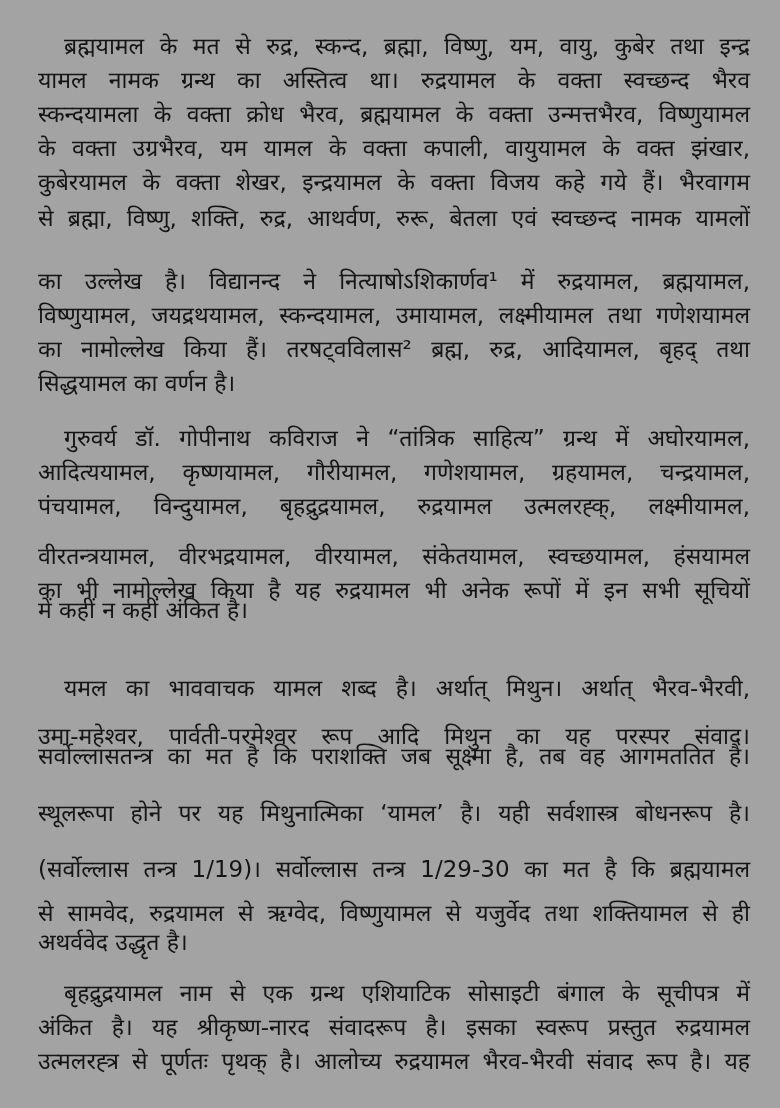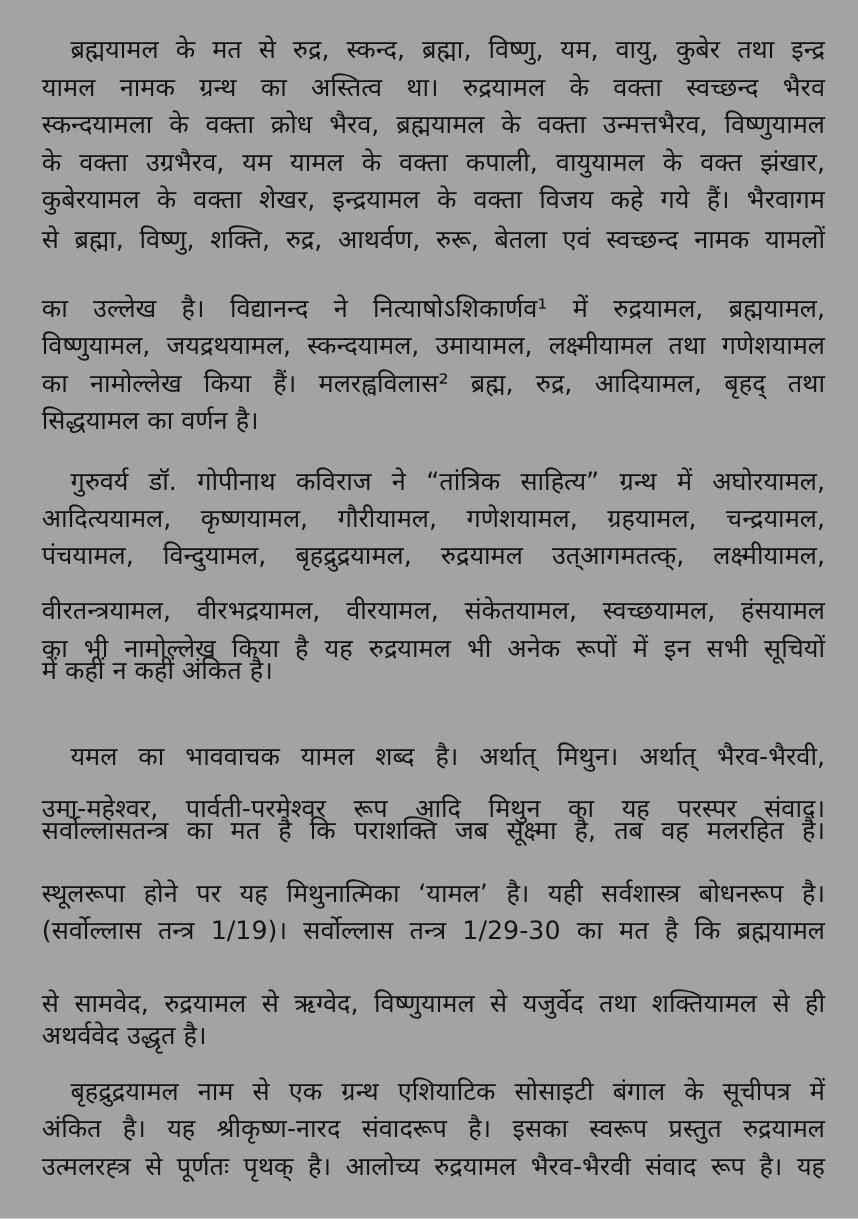--- a/index.html
+++ b/index.html
@@ -33,39 +33,39 @@
 
   <div>
     <div class="line indent" style="top:29px">ब्रह्मयामल के मत से रुद्र, स्कन्द, ब्रह्मा, विष्णु, यम, वायु, कुबेर तथा इन्द्र</div>
     <div class="line" style="top:63px">यामल नामक ग्रन्थ का अस्तित्व था। रुद्रयामल के वक्ता स्वच्छन्द भैरव</div>
     <div class="line" style="top:97px">स्कन्दयामला के वक्ता क्रोध भैरव, ब्रह्मयामल के वक्ता उन्मत्तभैरव, विष्णुयामल</div>
     <div class="line" style="top:131px">के वक्ता उग्रभैरव, यम यामल के वक्ता कपाली, वायुयामल के वक्त झंखार,</div>
     <div class="line" style="top:165px">कुबेरयामल के वक्ता शेखर, इन्द्रयामल के वक्ता विजय कहे गये हैं। भैरवागम</div>
     <div class="line" style="top:201px">से ब्रह्मा, विष्णु, शक्ति, रुद्र, आथर्वण, रुरू, बेतला एवं स्वच्छन्द नामक यामलों</div>
     <div class="line" style="top:264px">का उल्लेख है। विद्यानन्द ने नित्याषोऽशिकार्णव¹ में रुद्रयामल, ब्रह्मयामल,</div>
     <div class="line" style="top:298px">विष्णुयामल, जयद्रथयामल, स्कन्दयामल, उमायामल, लक्ष्मीयामल तथा गणेशयामल</div>
-    <div class="line" style="top:332px">का नामोल्लेख किया हैं। मलरह्वविलास² ब्रह्म, रुद्र, आदियामल, बृहद् तथा</div>
+    <div class="line" style="top:332px">का नामोल्लेख किया हैं। तरषट्वविलास² ब्रह्म, रुद्र, आदियामल, बृहद् तथा</div>
     <div class="line last" style="top:366px">सिद्धयामल का वर्णन है।</div>
   </div>
 
   <div>
     <div class="line indent" style="top:421px">गुरुवर्य डॉ. गोपीनाथ कविराज ने “तांत्रिक साहित्य” ग्रन्थ में अघोरयामल,</div>
     <div class="line" style="top:455px">आदित्ययामल, कृष्णयामल, गौरीयामल, गणेशयामल, ग्रहयामल, चन्द्रयामल,</div>
-    <div class="line" style="top:489px">पंचयामल, विन्दुयामल, बृहद्रुद्रयामल, रुद्रयामल उत्आगमतत्क्, लक्ष्मीयामल,</div>
+    <div class="line" style="top:489px">पंचयामल, विन्दुयामल, बृहद्रुद्रयामल, रुद्रयामल उत्मलरह्क्, लक्ष्मीयामल,</div>
     <div class="line" style="top:539px">वीरतन्त्रयामल, वीरभद्रयामल, वीरयामल, संकेतयामल, स्वच्छयामल, हंसयामल</div>
     <div class="line" style="top:573px">का भी नामोल्लेख किया है यह रुद्रयामल भी अनेक रूपों में इन सभी सूचियों</div>
     <div class="line last" style="top:593px">में कहीं न कहीं अंकित है।</div>
   </div>
 
   <div>
     <div class="line indent" style="top:671px">यमल का भाववाचक यामल शब्द है। अर्थात् मिथुन। अर्थात् भैरव-भैरवी,</div>
     <div class="line" style="top:719px">उमा-महेश्वर, पार्वती-परमेश्वर रूप आदि मिथुन का यह परस्पर संवाद।</div>
-    <div class="line" style="top:739px">सर्वोल्लासतन्त्र का मत है कि पराशक्ति जब सूक्ष्मा है, तब वह मलरहित है।</div>
+    <div class="line" style="top:739px">सर्वोल्लासतन्त्र का मत है कि पराशक्ति जब सूक्ष्मा है, तब वह आगमततित है।</div>
     <div class="line" style="top:796px">स्थूलरूपा होने पर यह मिथुनात्मिका ‘यामल’ है। यही सर्वशास्त्र बोधनरूप है।</div>
-    <div class="line" style="top:830px">(सर्वोल्लास तन्त्र 1/19)। सर्वोल्लास तन्त्र 1/29-30 का मत है कि ब्रह्मयामल</div>
+    <div class="line" style="top:852px">(सर्वोल्लास तन्त्र 1/19)। सर्वोल्लास तन्त्र 1/29-30 का मत है कि ब्रह्मयामल</div>
     <div class="line" style="top:896px">से सामवेद, रुद्रयामल से ऋग्वेद, विष्णुयामल से यजुर्वेद तथा शक्तियामल से ही</div>
     <div class="line last" style="top:925px">अथर्ववेद उद्धृत है।</div>
   </div>
 
   <div>
     <div class="line indent" style="top:976px">बृहद्रुद्रयामल नाम से एक ग्रन्थ एशियाटिक सोसाइटी बंगाल के सूचीपत्र में</div>
     <div class="line" style="top:1010px">अंकित है। यह श्रीकृष्ण-नारद संवादरूप है। इसका स्वरूप प्रस्तुत रुद्रयामल</div>
     <div class="line" style="top:1044px">उत्मलरह्त्र से पूर्णतः पृथक् है। आलोच्य रुद्रयामल भैरव-भैरवी संवाद रूप है। यह</div>
   </div>
 

